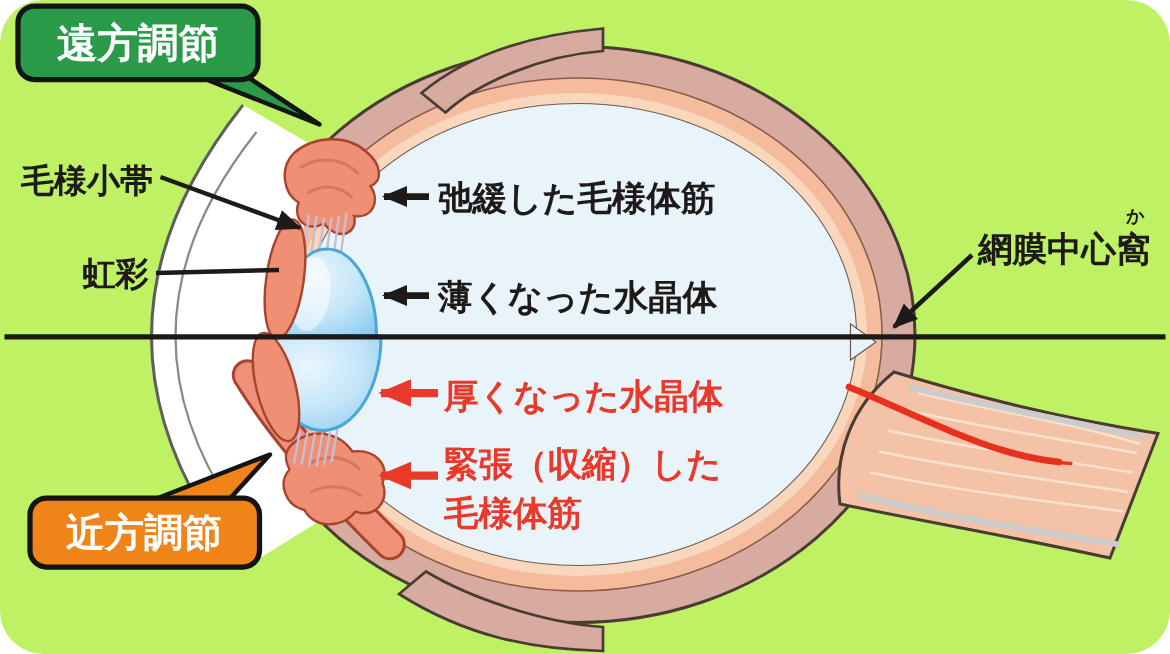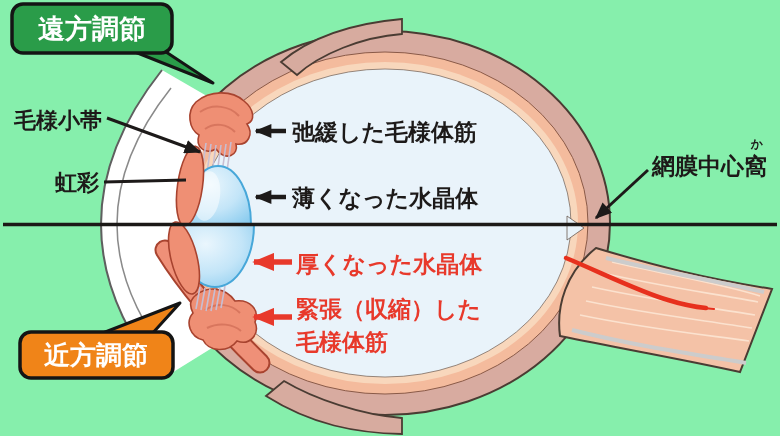--- a/index.html
+++ b/index.html
@@ -1,16 +1,16 @@
 <!DOCTYPE html>
 <html><head>
 <meta charset="utf-8">
 <style>
   html,body{margin:0;padding:0;background:#ffffff;}
-  .stage{width:780px;height:436px;position:relative;background:#86efac;overflow:hidden;}
+  .stage{width:780px;height:436px;position:relative;background:#bef264;overflow:hidden;border-radius:29px;}
   svg{display:block;}
   text{font-family:"Liberation Sans","DejaVu Sans",sans-serif;font-weight:700;}
   .lbl-black{fill:#1d1a19;}
   .lbl-red{fill:#e8392b;}
   .bubble-text{fill:#ffffff;}
 </style>
 </head>
 <body>
 
 <div class="stage">

